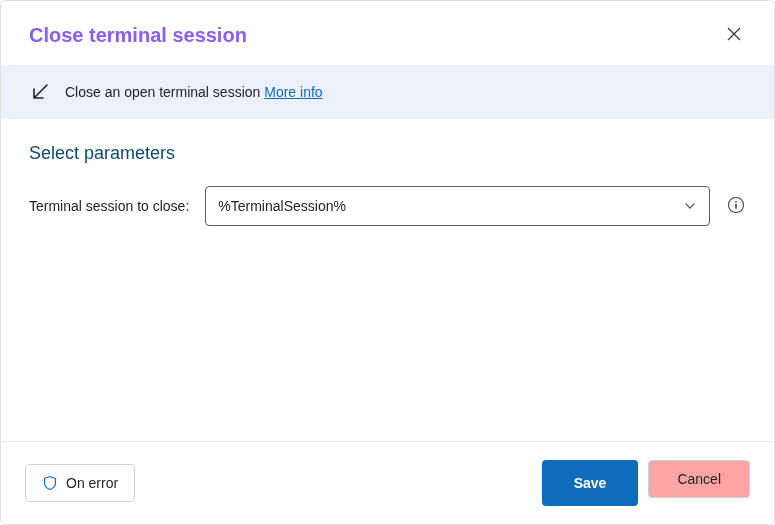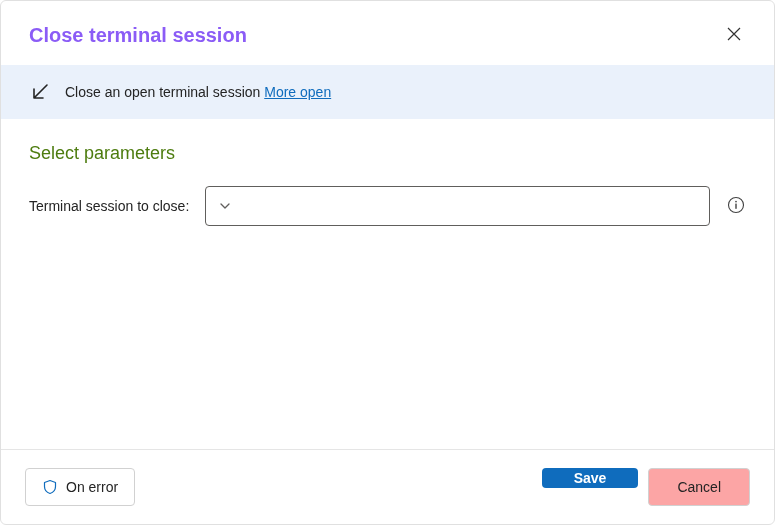--- a/index.html
+++ b/index.html
@@ -72,21 +72,21 @@
       cursor: pointer;
     }
     .content {
       flex: 1;
       padding: 24px 28px;
       overflow: auto;
     }
     .section-heading {
       font-size: 18px;
       font-weight: 400;
-      color: #4d7c0f;
+      color: #0c4a6e;
       margin-bottom: 22px;
     }
     .param-row {
       display: flex;
       align-items: center;
       gap: 16px;
       justify-content: center;
     }
     .param-label {
       font-size: 14px;
@@ -148,21 +148,21 @@
     .shield-icon {
       color: #0f6cbd;
       display: flex;
       align-items: center;
     }
     .footer-right {
       display: flex;
       gap: 10px;
     }
     .save-btn {
-      height: 20px;
+      height: 46px;
       padding: 0 32px;
       border: none;
       border-radius: 4px;
       background: #0f6cbd;
       color: #fff;
       font-size: 14px;
       font-weight: 600;
       cursor: pointer;
     }
     .cancel-btn {
@@ -192,29 +192,30 @@
     </button>
   </div>
 
   <div class="info-banner">
     <span class="banner-icon">
       <svg width="20" height="20" viewBox="0 0 20 20" fill="none">
         <path d="M17 3 L4 16 M4 7 L4 16 L13 16" stroke="currentColor" stroke-width="1.6" stroke-linecap="round" stroke-linejoin="round"></path>
       </svg>
     </span>
     <span class="banner-text">
-      <span>Close an open terminal session </span><a class="more-info-link">More open</a>
+      <span>Close an open terminal session </span><a class="more-info-link">More info</a>
     </span>
   </div>
 
   <div class="content">
     <h2 class="section-heading">Select parameters</h2>
     <div class="param-row">
       <label class="param-label">Terminal session to close:</label>
       <div class="dropdown">
+        <span class="dropdown-value">%TerminalSession%</span>
         <span class="chevron">
           <svg width="14" height="14" viewBox="0 0 14 14" fill="none">
             <path d="M3 5 L7 9 L11 5" stroke="currentColor" stroke-width="1.3" stroke-linecap="round" stroke-linejoin="round"></path>
           </svg>
         </span>
       </div>
       <button class="info-icon-btn">
         <span>
           <svg width="18" height="18" viewBox="0 0 18 18" fill="none">
             <circle cx="9" cy="9" r="7.5" stroke="currentColor" stroke-width="1.1"></circle>

